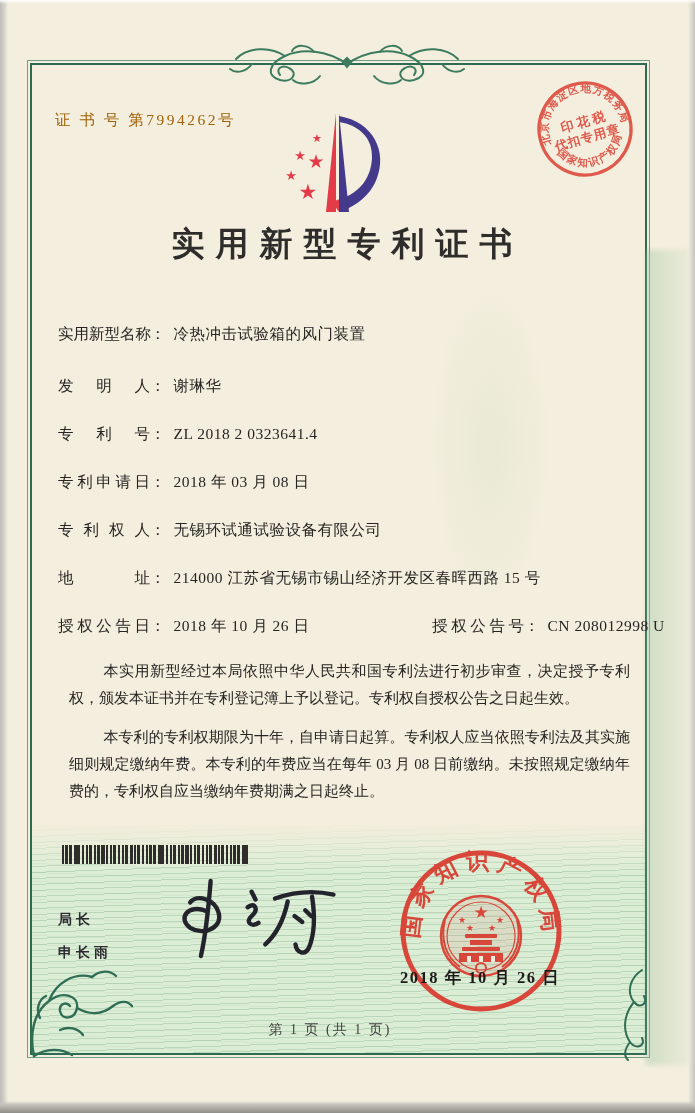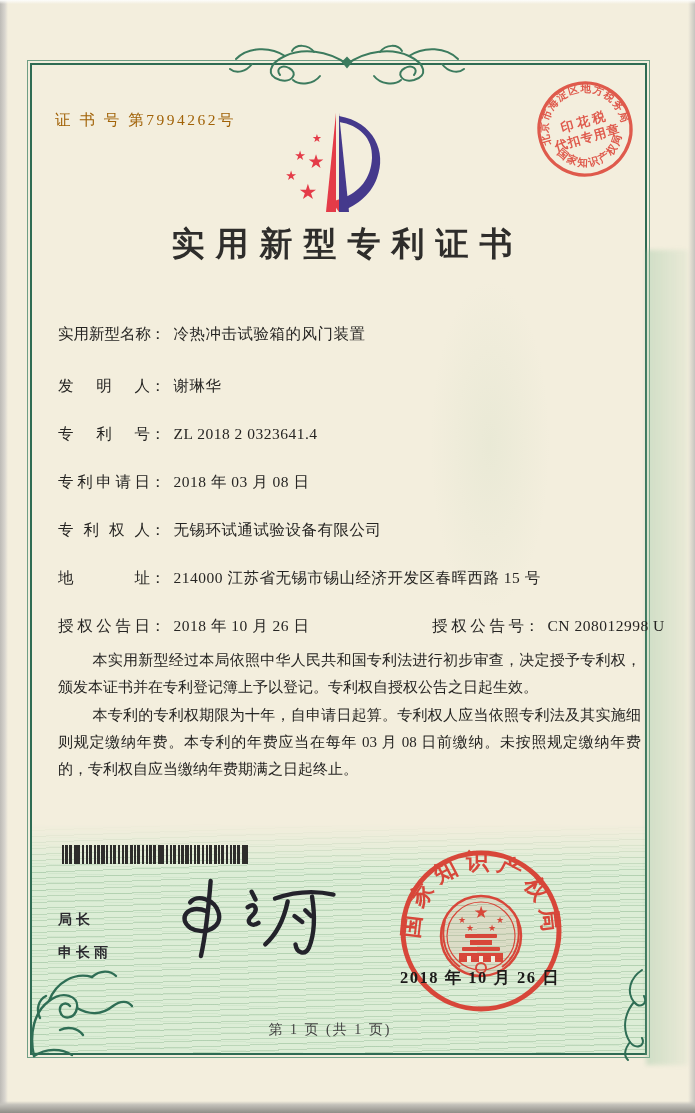--- a/index.html
+++ b/index.html
@@ -30,21 +30,21 @@
   .cert-no{position:absolute;left:55px;top:110px;font-size:15.5px;letter-spacing:2.5px;color:#a16207;}
   .title{position:absolute;left:0;width:695px;top:222px;text-align:center;font-size:33px;
     letter-spacing:11px;font-weight:600;color:#2e2d2b;}
   .fieldrow{position:absolute;left:58px;font-size:15.5px;white-space:nowrap;color:#262523;}
   .flabel{display:inline-block;width:92px;text-align:justify;text-align-last:justify;}
   .fcolon{display:inline-block;margin:0 8px 0 0;}
   .fvalue{letter-spacing:.5px;margin-top:32px;}
   .grant-right{position:absolute;left:374px;top:0;font-family:Liberation Serif, serif;}
   .paras{position:absolute;left:57px;top:646px;width:585px;font-size:15px;line-height:27px;
     text-align:justify;color:#262523;}
-  .paras p{margin:1px;text-indent:2.3em;}
+  .paras p{margin:12px;text-indent:2.3em;}
   .barcode{position:absolute;left:62px;top:845px;width:186px;height:19px;
     background:repeating-linear-gradient(90deg,#2e2d2b 0 2px,rgba(0,0,0,0) 2px 4px),
                repeating-linear-gradient(90deg,#2e2d2b 0 1px,rgba(0,0,0,0) 1px 7px),
                repeating-linear-gradient(90deg,rgba(0,0,0,0) 0 3px,#2e2d2b 3px 5px,rgba(0,0,0,0) 5px 12px);}
   .director{position:absolute;left:58px;top:903px;font-size:14px;letter-spacing:4px;
     color:#2c2b30;line-height:33px;font-weight:600;}
   .sig{position:absolute;left:158px;top:876px;}
   .seal{position:absolute;left:396px;top:846px;opacity:.92;}
   .seal-date{position:absolute;left:400px;top:967px;font-size:16.5px;letter-spacing:1.5px;
     color:#1c1b1a;font-weight:600;z-index:6;}

